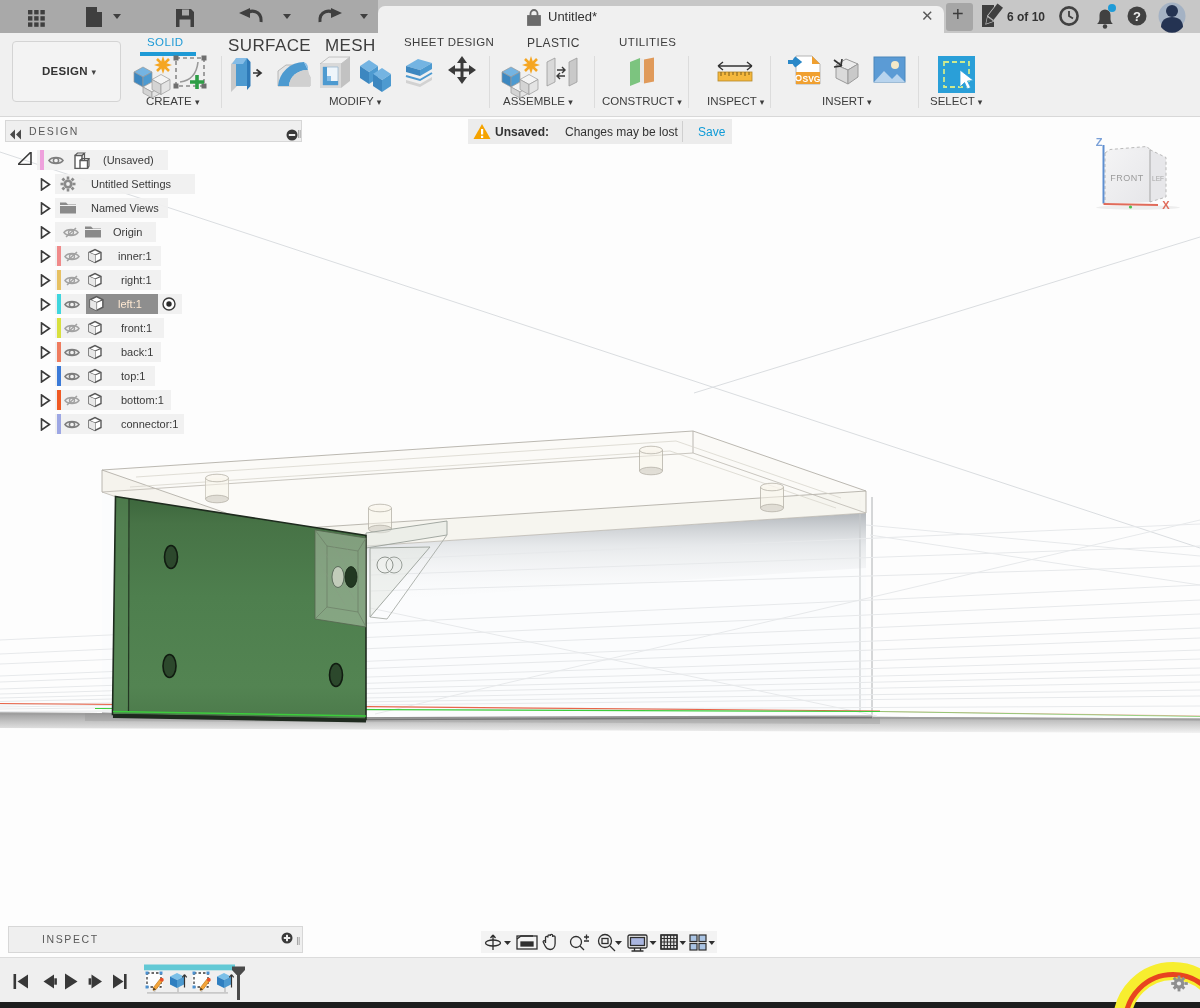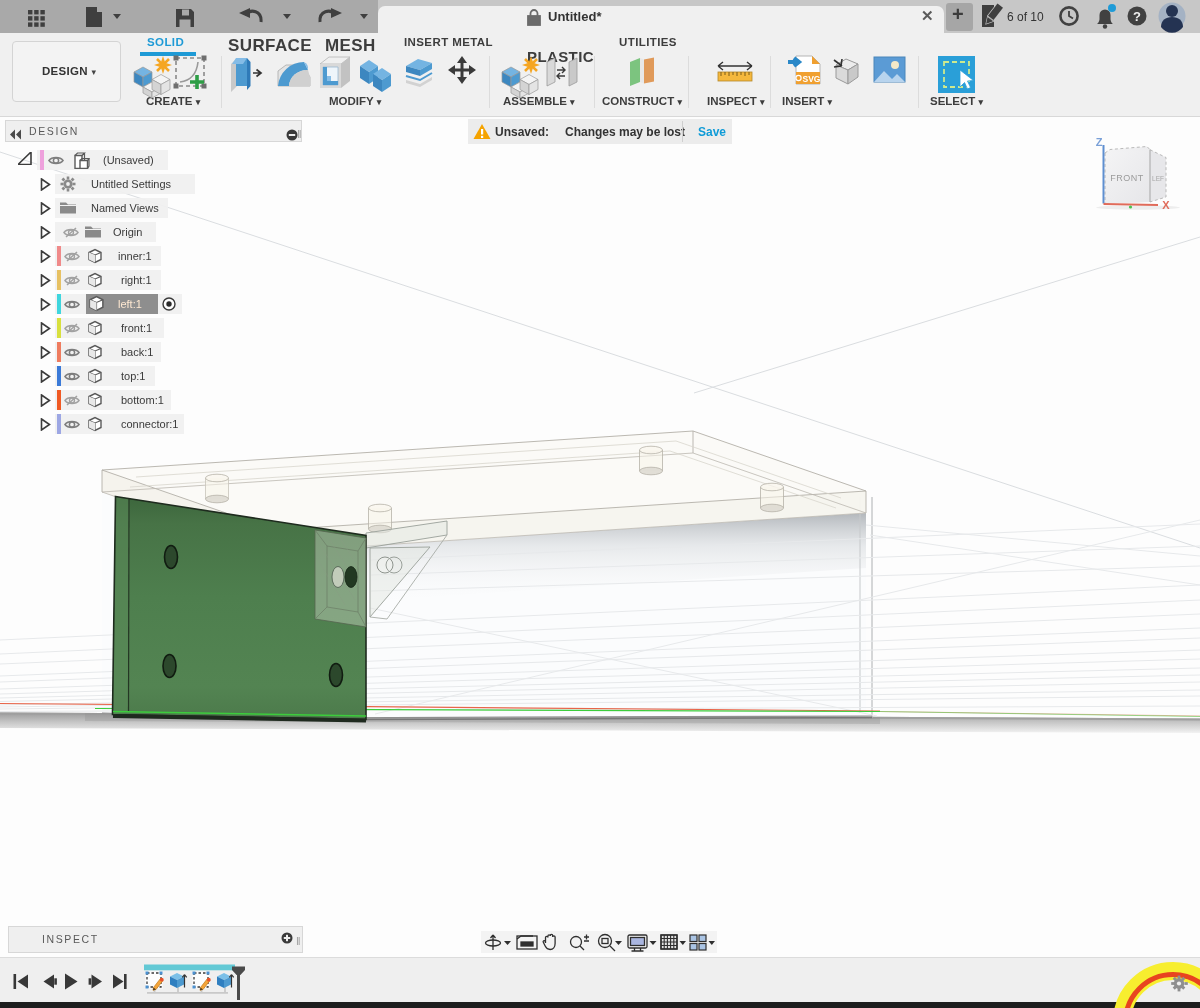--- a/index.html
+++ b/index.html
@@ -1,19 +1,19 @@
 <!DOCTYPE html>
 <html><head>
 <meta charset="utf-8">
 <style>
   html,body{margin:0;padding:0;}
   body{width:1200px;height:1008px;position:relative;overflow:hidden;
        font-family:"Liberation Sans",sans-serif;background:#fdfdfd;}
   .abs{position:absolute;}
-  .txt{position:absolute;white-space:nowrap;font-weight:bold;}
+  .txt{position:absolute;white-space:nowrap;}
 </style>
 </head>
 <body>
 
 <svg class="abs" style="left:0;top:116px" width="1200" height="810" viewBox="0 116 1200 810" preserveAspectRatio="none">
   <defs>
     <linearGradient id="greenG" x1="0" y1="0" x2="0" y2="1">
       <stop offset="0" stop-color="#3c663c"></stop>
       <stop offset="0.12" stop-color="#477346"></stop>
       <stop offset="0.45" stop-color="#4e7f4e"></stop>
@@ -251,41 +251,41 @@
   <circle cx="127" cy="26.5" r="2.2" fill="#414141"></circle>
   <circle cx="134" cy="8" r="4" fill="#1f9bd7"></circle>
 
   <circle cx="159" cy="16" r="9.5" fill="#414141"></circle>
   <text x="159" y="21" font-size="13" font-weight="bold" fill="#efefef" text-anchor="middle" font-family="Liberation Sans">?</text>
 
   <circle cx="194" cy="16" r="13.5" fill="#a4b2c4"></circle>
   <circle cx="194" cy="11" r="6" fill="#243352"></circle>
   <path d="M183,27 c0,-6.5 4.5,-10 11,-10 c6.5,0 11,3.5 11,10 a13.5,13.5 0 0 1 -22,0 z" fill="#243352"></path>
 </svg>
-<div class="txt" style="left:1007px;top:10px;font-size:12px;font-weight:normal;color:#333">6 of 10</div>
+<div class="txt" style="left:1007px;top:10px;font-size:12px;font-weight:bold;color:#333">6 of 10</div>
 
 <div class="abs" style="left:0;top:33px;width:1200px;height:83px;background:#f0f0f0;border-bottom:1px solid #d8d8d8"></div>
 
 <div class="txt" style="left:147px;top:36px;font-size:11.5px;color:#1e9ad6;letter-spacing:0.4px">SOLID</div>
 <div class="abs" style="left:140px;top:52px;width:56px;height:3.5px;background:#1e9ad6"></div>
 <div class="txt" style="left:228px;top:36px;font-size:17px;color:#3d3d3d;letter-spacing:0.4px">SURFACE</div>
 <div class="txt" style="left:325px;top:36px;font-size:17px;color:#3d3d3d;letter-spacing:0.4px">MESH</div>
-<div class="txt" style="left:404px;top:36px;font-size:11.5px;color:#3d3d3d;letter-spacing:0.4px">INSERT METAL</div>
-<div class="txt" style="left:527px;top:48px;font-size:15px;color:#3d3d3d;letter-spacing:0.4px">PLASTIC</div>
+<div class="txt" style="left:404px;top:36px;font-size:11.5px;color:#3d3d3d;letter-spacing:0.4px">SHEET DESIGN</div>
+<div class="txt" style="left:527px;top:36px;font-size:12px;color:#3d3d3d;letter-spacing:0.4px">PLASTIC</div>
 <div class="txt" style="left:619px;top:36px;font-size:11.5px;color:#3d3d3d;letter-spacing:0.4px">UTILITIES</div>
 
 <div class="abs" style="left:12px;top:41px;width:107px;height:59px;background:#f3f3f3;border:1px solid #d4d4d4;border-radius:4px"></div>
 <div class="txt" style="left:42px;top:65px;font-size:11.5px;font-weight:bold;color:#333;letter-spacing:0.3px">DESIGN <span style="font-size:9px;color:#444;font-weight:normal">▾</span></div>
 
 <div class="txt" style="left:146px;top:95px;font-size:11.5px;color:#3d3d3d">CREATE <span style="font-size:9px">▾</span></div>
 <div class="txt" style="left:329px;top:95px;font-size:11.5px;color:#3d3d3d">MODIFY <span style="font-size:9px">▾</span></div>
 <div class="txt" style="left:503px;top:95px;font-size:11.5px;color:#3d3d3d">ASSEMBLE <span style="font-size:9px">▾</span></div>
 <div class="txt" style="left:602px;top:95px;font-size:11.5px;color:#3d3d3d">CONSTRUCT <span style="font-size:9px">▾</span></div>
 <div class="txt" style="left:707px;top:95px;font-size:11.5px;color:#3d3d3d">INSPECT <span style="font-size:9px">▾</span></div>
-<div class="txt" style="left:782px;top:95px;font-size:11.5px;color:#3d3d3d">INSERT <span style="font-size:9px">▾</span></div>
+<div class="txt" style="left:822px;top:95px;font-size:11.5px;color:#3d3d3d">INSERT <span style="font-size:9px">▾</span></div>
 <div class="txt" style="left:930px;top:95px;font-size:11.5px;color:#3d3d3d">SELECT <span style="font-size:9px">▾</span></div>
 
 <div class="abs" style="left:221px;top:56px;width:1px;height:52px;background:#dcdcdc"></div>
 <div class="abs" style="left:489px;top:56px;width:1px;height:52px;background:#dcdcdc"></div>
 <div class="abs" style="left:594px;top:56px;width:1px;height:52px;background:#dcdcdc"></div>
 <div class="abs" style="left:688px;top:56px;width:1px;height:52px;background:#dcdcdc"></div>
 <div class="abs" style="left:770px;top:56px;width:1px;height:52px;background:#dcdcdc"></div>
 <div class="abs" style="left:918px;top:56px;width:1px;height:52px;background:#dcdcdc"></div>
 
 <svg class="abs" style="left:0;top:50px" width="1000" height="60" viewBox="0 0 1000 60">

